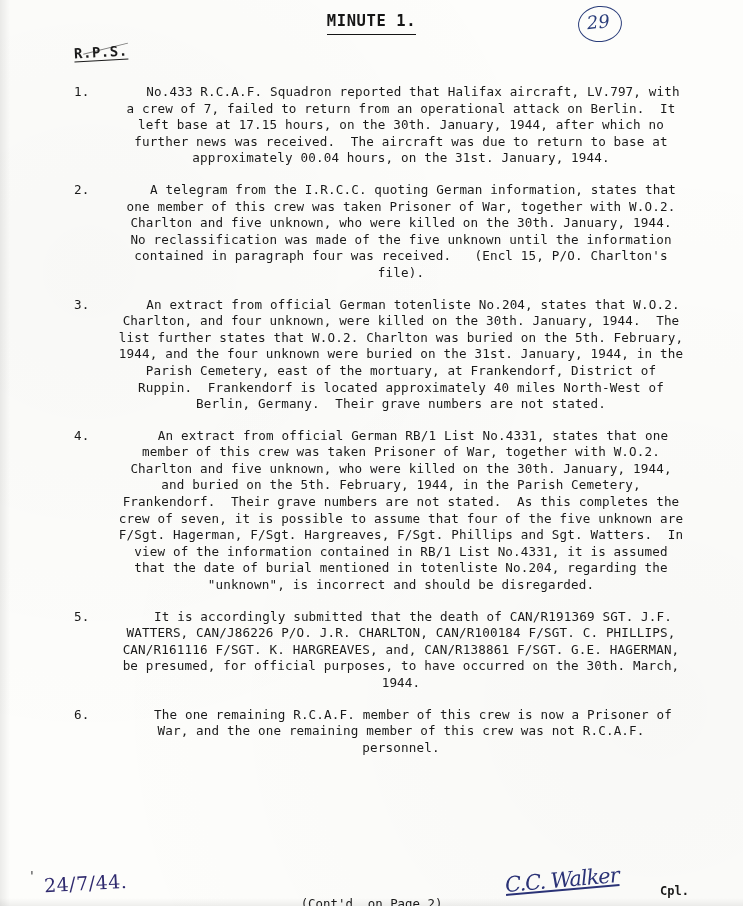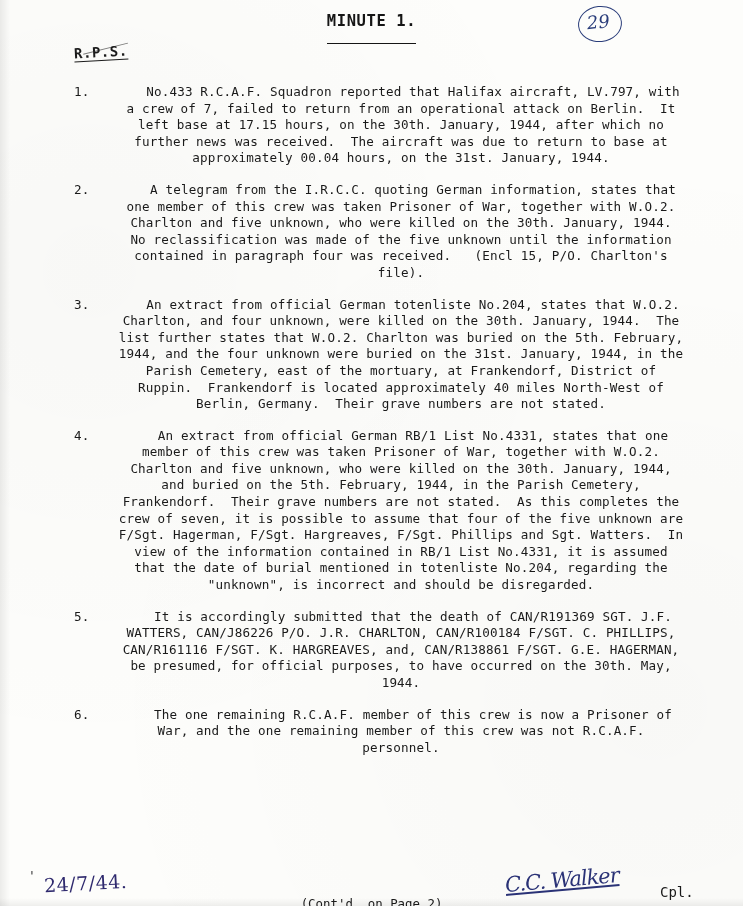--- a/index.html
+++ b/index.html
@@ -32,21 +32,21 @@
     left: 0;
     width: 743px;
     text-align: center;
     font-size: 15.5px;
     letter-spacing: 0.6px;
     font-weight: 700;
     color: #151515;
   }
   .doc-title span.underline {
     border-bottom: 1.6px solid #151515;
-    padding-bottom: 13px;
+    padding-bottom: 4px;
   }
   
   .page-number-circle {
     position: absolute;
     top: 6px;
     left: 578px;
     width: 42px;
     height: 34px;
     border: 1.6px solid #2a3d7a;
     border-radius: 50%;
@@ -136,22 +136,22 @@
     font-size: 21px;
     color: #2a3276;
     transform: rotate(-5deg);
     letter-spacing: -1px;
     text-decoration: underline;
   }
   .rank {
     position: absolute;
     top: 884px;
     left: 660px;
-    font-size: 14px;
-    font-weight: 400;
+    font-size: 12px;
+    font-weight: 700;
     color: #1a1a1a;
   }
   .contd {
     position: absolute;
     top: 896px;
     left: 0;
     width: 743px;
     text-align: center;
     font-size: 12.4px;
     color: #1a1a1a;
@@ -209,21 +209,21 @@
       <div class="txt">An extract from official German totenliste No.204, states that W.O.2. Charlton, and four unknown, were killed on the 30th. January, 1944.  The list further states that W.O.2. Charlton was buried on the 5th. February, 1944, and the four unknown were buried on the 31st. January, 1944, in the Parish Cemetery, east of the mortuary, at Frankendorf, District of Ruppin.  Frankendorf is located approximately 40 miles North-West of Berlin, Germany.  Their grave numbers are not stated.</div>
     </div>
 
     <div class="para">
       <div class="num">4.</div>
       <div class="txt">An extract from official German RB/1 List No.4331, states that one member of this crew was taken Prisoner of War, together with W.O.2. Charlton and five unknown, who were killed on the 30th. January, 1944, and buried on the 5th. February, 1944, in the Parish Cemetery, Frankendorf.  Their grave numbers are not stated.  As this completes the crew of seven, it is possible to assume that four of the five unknown are F/Sgt. Hagerman, F/Sgt. Hargreaves, F/Sgt. Phillips and Sgt. Watters.  In view of the information contained in RB/1 List No.4331, it is assumed that the date of burial mentioned in totenliste No.204, regarding the "unknown", is incorrect and should be disregarded.</div>
     </div>
 
     <div class="para">
       <div class="num">5.</div>
-      <div class="txt">It is accordingly submitted that the death of CAN/R191369 SGT. J.F. WATTERS, CAN/J86226 P/O. J.R. CHARLTON, CAN/R100184 F/SGT. C. PHILLIPS, CAN/R161116 F/SGT. K. HARGREAVES, and, CAN/R138861 F/SGT. G.E. HAGERMAN, be presumed, for official purposes, to have occurred on the 30th. May, 1944.</div>
+      <div class="txt">It is accordingly submitted that the death of CAN/R191369 SGT. J.F. WATTERS, CAN/J86226 P/O. J.R. CHARLTON, CAN/R100184 F/SGT. C. PHILLIPS, CAN/R161116 F/SGT. K. HARGREAVES, and, CAN/R138861 F/SGT. G.E. HAGERMAN, be presumed, for official purposes, to have occurred on the 30th. March, 1944.</div>
     </div>
 
     <div class="para">
       <div class="num">6.</div>
       <div class="txt">The one remaining R.C.A.F. member of this crew is now a Prisoner of War, and the one remaining member of this crew was not R.C.A.F. personnel.</div>
     </div>
 
   </div>
 
   <div class="footer-tick">'</div>

